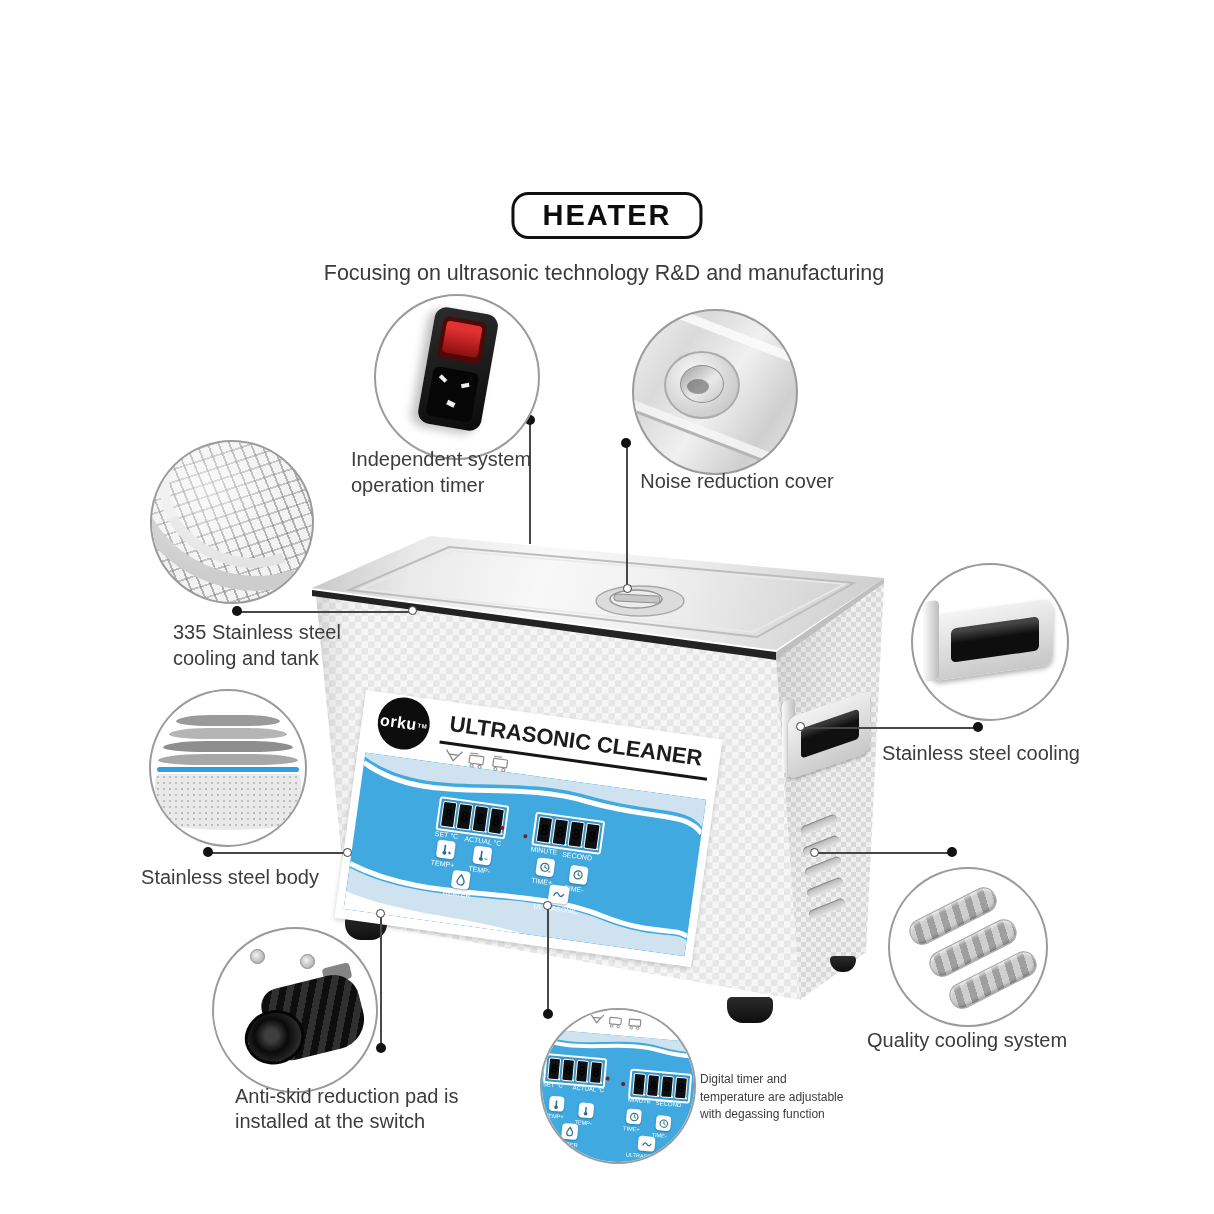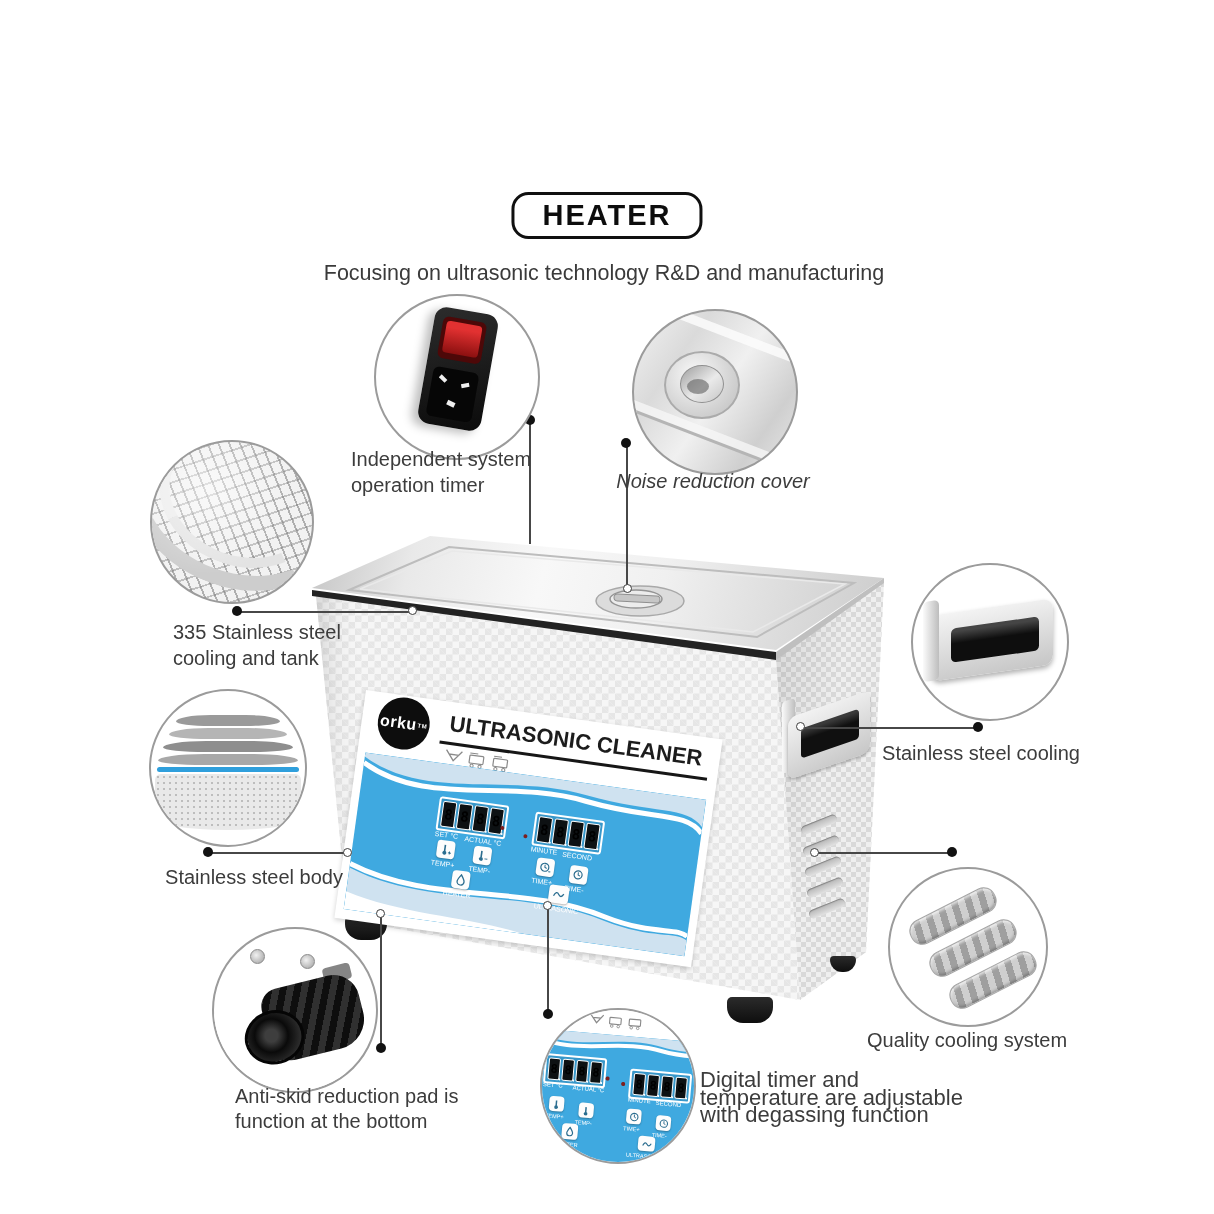--- a/index.html
+++ b/index.html
@@ -66,21 +66,21 @@
   .reddot{position:absolute;width:4px;height:4px;border-radius:50%;background:#7c1f1f;}
   
   .bubble{border-radius:50%;border:2.5px solid #9b9b9b;background:#fff;overflow:hidden;z-index:5;}
   
   .cline{background:#474747;z-index:4;}
   .dot{width:10px;height:10px;border-radius:50%;background:#121212;z-index:4;}
   .odot{width:9px;height:9px;border-radius:50%;background:#fff;border:1.7px solid #3d3d3d;box-sizing:border-box;z-index:4;}
   
   .lbl{font-size:20px;color:#3c3c3c;line-height:26px;z-index:6;white-space:nowrap;}
   .lbl.center{transform:translateX(-50%);text-align:center;}
-  .lbl.small{font-size:22px;line-height:17.5px;}
+  .lbl.small{font-size:12px;line-height:17.5px;}
   
   .metal-noise{background:linear-gradient(125deg,#f3f3f3 0%,#dadada 28%,#f0f0f0 52%,#cfcfcf 78%,#e9e9e9 100%);}
   .mesh{background-color:#f2f2f2;background-image:
     repeating-linear-gradient(68deg, rgba(120,120,120,.55) 0 1.8px, transparent 1.8px 10px),
     repeating-linear-gradient(-18deg, rgba(140,140,140,.5) 0 1.8px, transparent 1.8px 12px);}
   .louv{position:absolute;width:92px;height:24px;border-radius:12px;transform:rotate(-27deg);
     background:repeating-linear-gradient(100deg,#cfcfcf 0 7px,#9f9f9f 7px 14px);
     border:1px solid #a5a5a5;box-shadow:inset 0 2px 3px rgba(255,255,255,.7),inset 0 -2px 3px rgba(0,0,0,.25);}
   .layer{position:absolute;left:50%;transform:translateX(-50%);height:11px;border-radius:50%/90% 90% 60% 60%;}
 </style>
@@ -388,29 +388,29 @@
       </div>
       <div class="plab" style="left:103px;top:115px;font-size:5.5px;">ULTRASONIC</div>
     </div>
   </div>
 </div>
 
 <div class="abs lbl" style="left:351px;top:446px;">
   <div>Independent system</div>
   <div>operation timer</div>
 </div>
-<div class="abs lbl center" style="left:713px;top:468px;font-style:italic;">Noise reduction cover</div>
+<div class="abs lbl center" style="left:737px;top:468px;">Noise reduction cover</div>
 <div class="abs lbl" style="left:173px;top:619px;">
   <div>335 Stainless steel</div>
   <div>cooling and tank</div>
 </div>
 <div class="abs lbl center" style="left:981px;top:740px;">Stainless steel cooling</div>
-<div class="abs lbl center" style="left:230px;top:864px;margin-left:24px;">Stainless steel body</div>
+<div class="abs lbl center" style="left:230px;top:864px;">Stainless steel body</div>
 <div class="abs lbl center" style="left:967px;top:1027px;">Quality cooling system</div>
 <div class="abs lbl" style="left:235px;top:1084px;line-height:25px;">
   <div>Anti-skid reduction pad is</div>
-  <div>function at the bottom</div>
+  <div>installed at the switch</div>
 </div>
 <div class="abs lbl small" style="left:700px;top:1071px;">
   <div>Digital timer and</div>
   <div>temperature are adjustable</div>
   <div>with degassing function</div>
 </div>
 
 </body></html>

